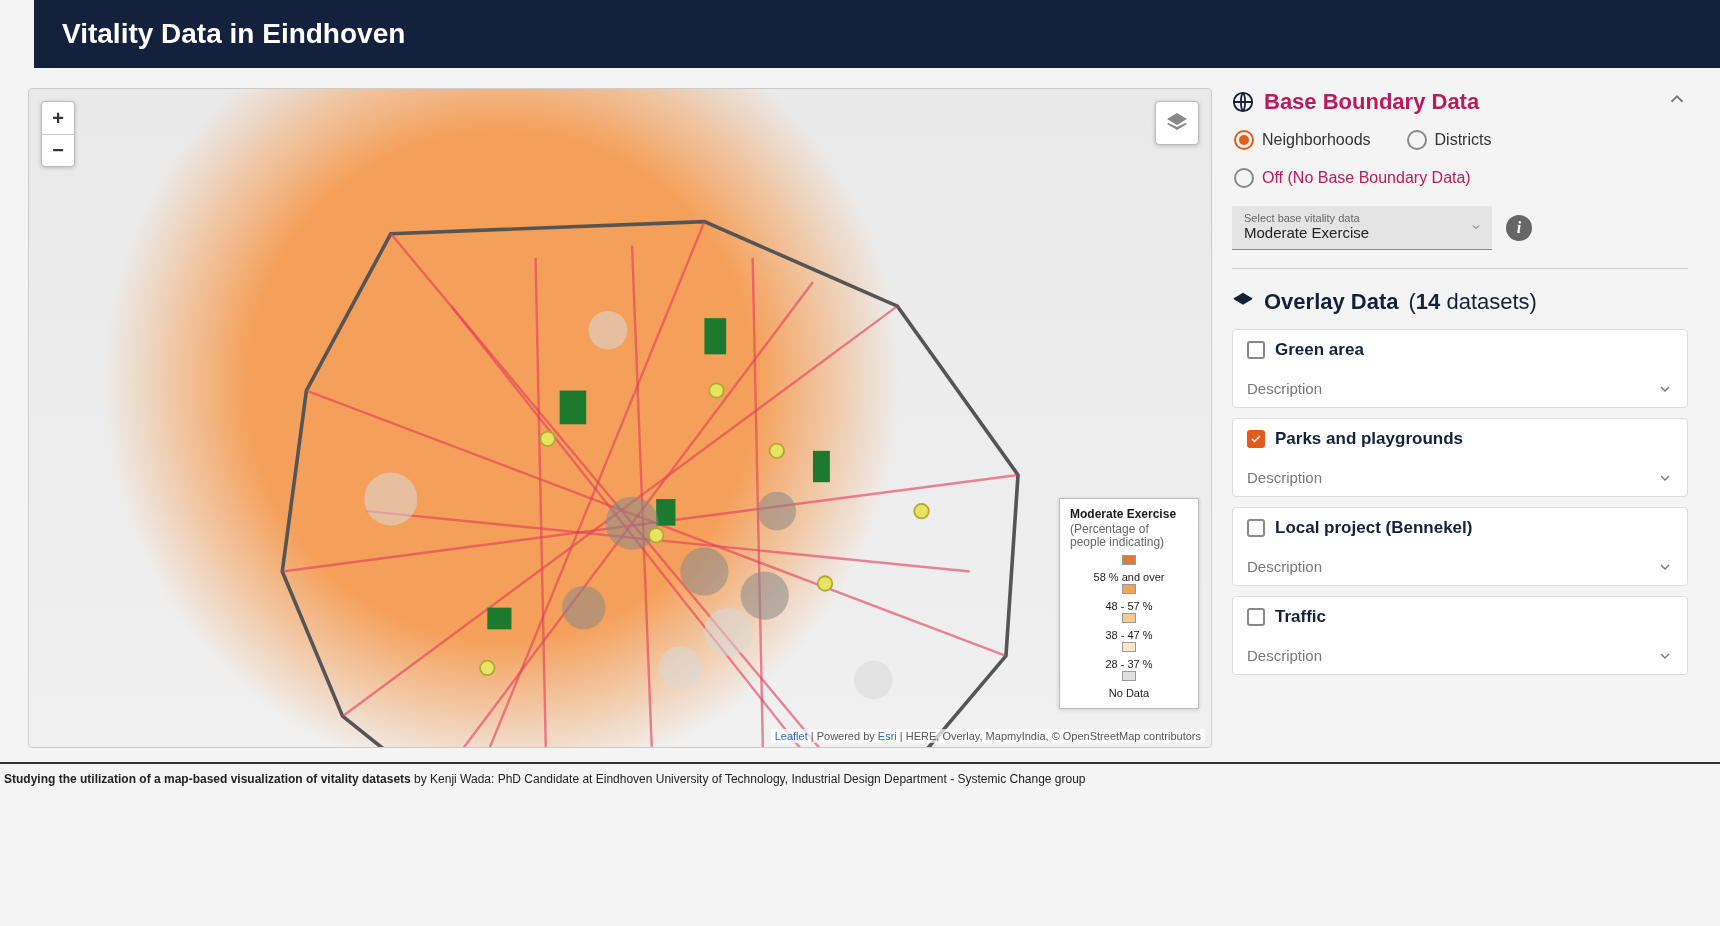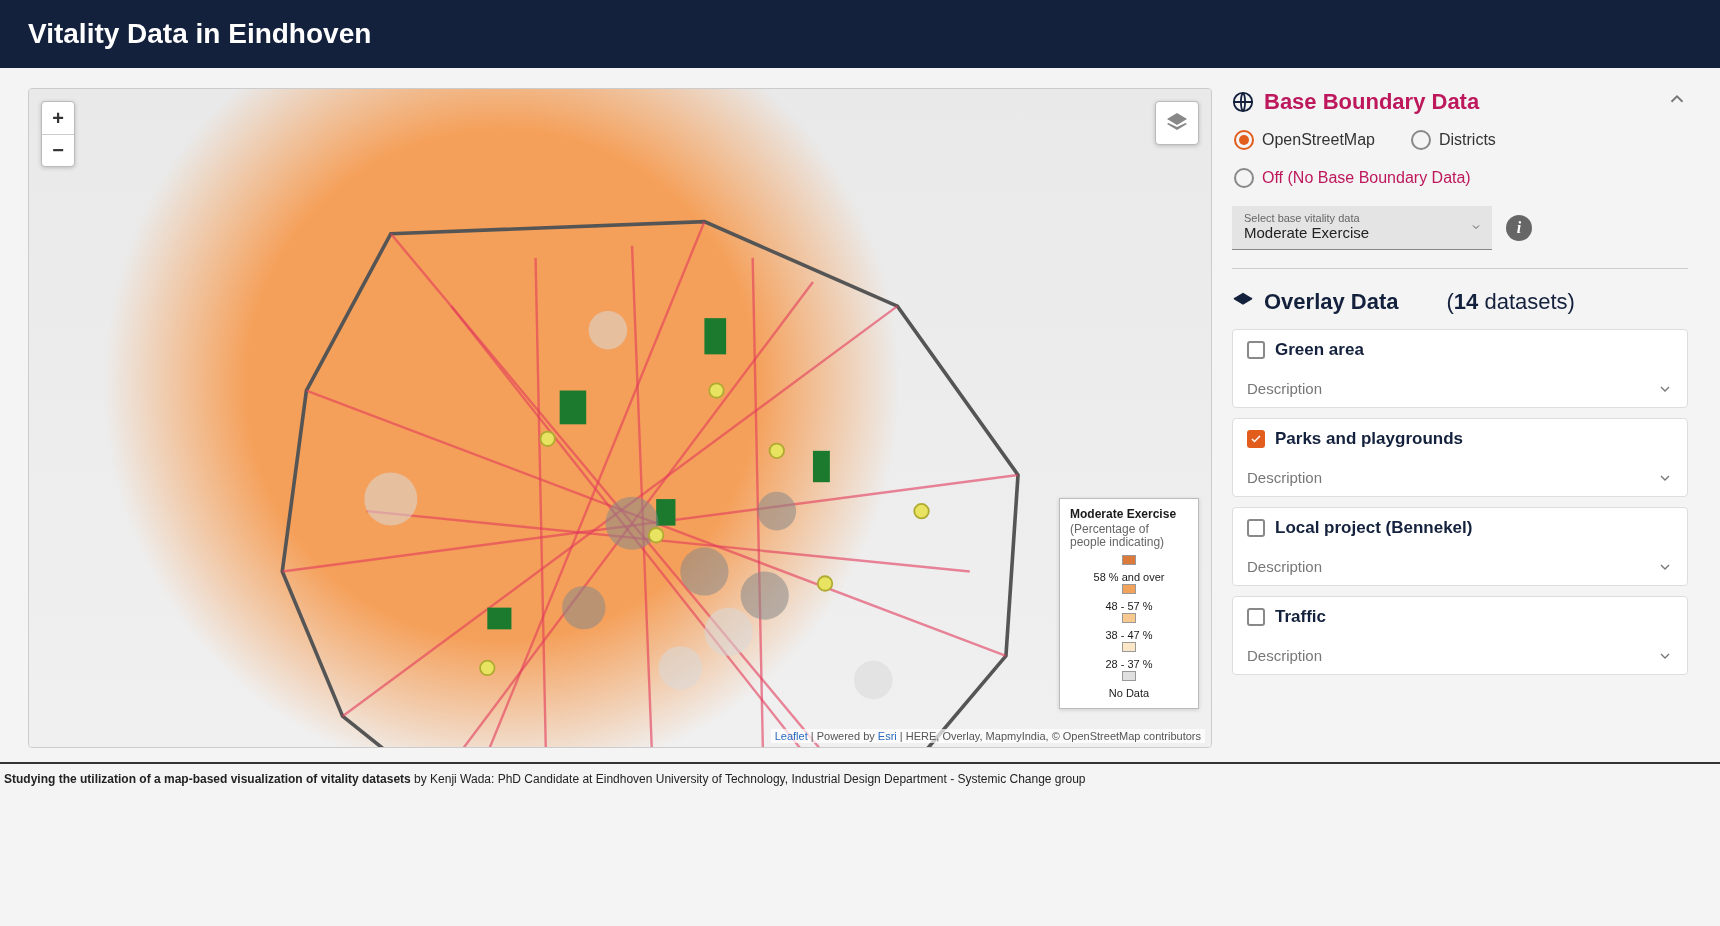--- a/index.html
+++ b/index.html
@@ -1,17 +1,17 @@
 <!DOCTYPE html>
 <html><head>
 <meta charset="utf-8">
 <style>
   * { box-sizing: border-box; margin: 0; padding: 0; }
   body { font-family: -apple-system, BlinkMacSystemFont, "Helvetica Neue", Arial, sans-serif; background:#f4f4f4; color:#1a1a1a; }
-  .header { background:#14213d; color:#fff; padding:18px 28px; }
+  .header { background:#14213d; color:#fff; padding:18px 28px;margin-left:34px; }
   .header h1 { font-size:28px; font-weight:700; }
   .main { display:flex; gap:20px; padding:20px 28px 8px 28px; }
   .map-wrap { flex:1; position:relative; border:1px solid #ccc; border-radius:4px; height:660px; background:#e8e8e8; overflow:hidden; }
 
   
   .map-bg { position:absolute; inset:0; background:
     radial-gradient(circle at 40% 45%, #f5a05a 0%, #f5a05a 32%, rgba(245,160,90,0) 50%),
     linear-gradient(#e9e9e9,#f0f0f0);
     }
   .map-roads { position:absolute; inset:0; }
@@ -54,21 +54,21 @@
   .select-row { display:flex; align-items:center; gap:14px; margin-bottom:18px;}
   .select-box { background:#e4e4e4; padding:6px 12px 8px 12px; width:260px; position:relative; border-bottom:1px solid #888; cursor:pointer;}
   .select-label { font-size:11px; color:#666; }
   .select-value { font-size:15px; color:#222; }
   .select-arrow { position:absolute; right:10px; top:50%; transform:translateY(-50%); color:#555;}
   .info-btn { width:26px; height:26px; border-radius:50%; background:#666; color:#fff; display:flex; align-items:center;justify-content:center; font-weight:700; font-style:italic; font-family:Georgia,serif; cursor:pointer;}
 
   .divider { border:none; border-top:1px solid #ccc; margin:6px 0 20px 0;}
 
   .overlay-head { display:flex; align-items:center; gap:10px; color:#14213d; font-size:22px; font-weight:700; margin-bottom:14px;}
-  .overlay-head .count-wrap { font-weight:500;margin-left:38px;}
+  .overlay-head .count-wrap { font-weight:500;}
   .overlay-head .count { font-weight:700;}
 
   .overlay-item { background:#fff; border:1px solid #ddd; border-radius:4px; margin-bottom:10px; padding:10px 14px;}
   .overlay-top { display:flex; align-items:center; gap:10px;}
   .checkbox { width:18px; height:18px; border:2px solid #888; border-radius:3px; display:flex; align-items:center; justify-content:center; cursor:pointer; flex-shrink:0;}
   .checkbox.checked { background:#e25c1c; border-color:#e25c1c; color:#fff;}
   .overlay-label { font-size:17px; font-weight:700; color:#14213d;}
   .overlay-bottom { display:flex; align-items:center; margin-top:20px; color:#777;}
   .overlay-bottom .spacer { flex:1;}
   .desc-label { font-size:15px;}
@@ -188,21 +188,21 @@
             <path d="M6 15l6-6 6 6" fill="none" stroke="#777" stroke-width="2"></path>
           </svg>
       </span>
     </div>
 
     <div class="radio-group" id="radio-group">
         <div class="radio-item selected">
           <span class="radio-outer">
             <span class="radio-inner"></span>
           </span>
-          <span>OpenStreetMap</span>
+          <span>Neighborhoods</span>
         </div>
         <div class="radio-item">
           <span class="radio-outer"></span>
           <span>Districts</span>
         </div>
         <div class="radio-item off">
           <span class="radio-outer"></span>
           <span>Off (No Base Boundary Data)</span>
         </div>
       </div>

